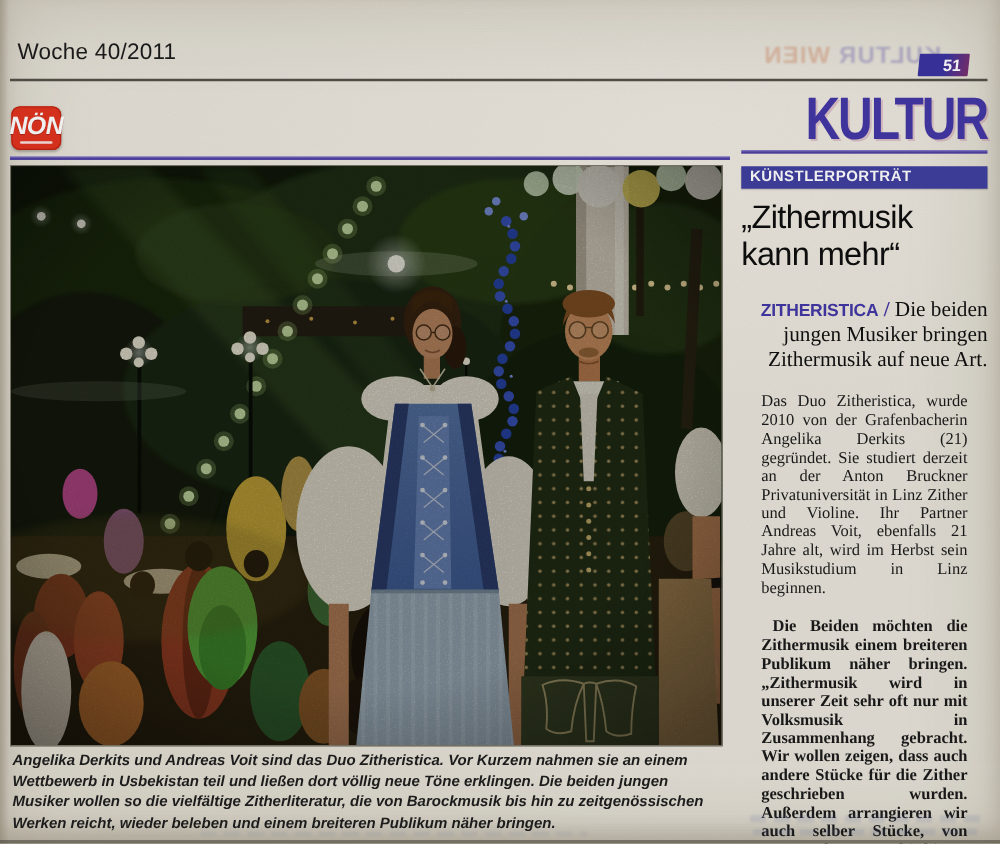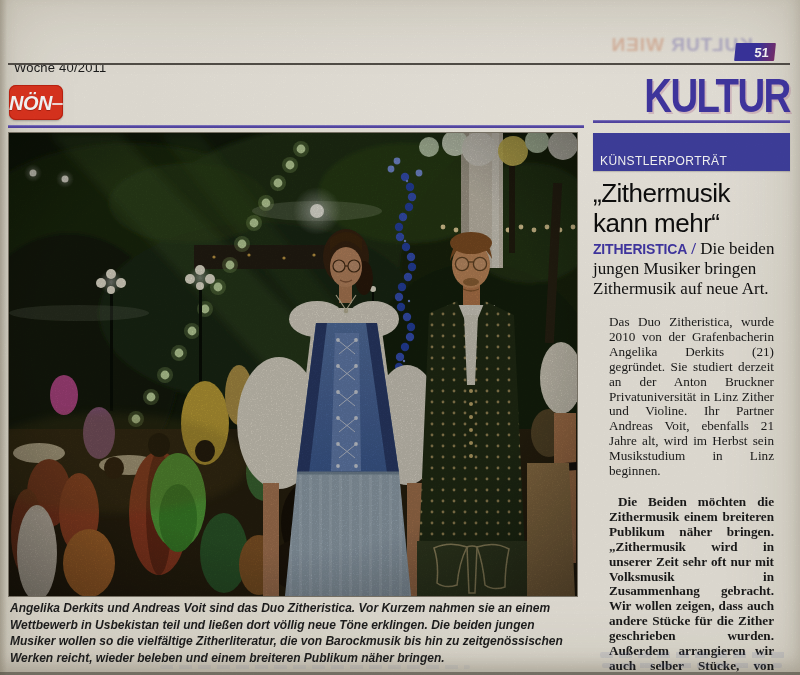--- a/index.html
+++ b/index.html
@@ -7,30 +7,30 @@
        font-family:"Liberation Sans",sans-serif;}
   .paper{position:relative;width:800px;height:675px;
     background:
       radial-gradient(600px 300px at 70% 18%, #efebe2 0%, rgba(239,235,226,0) 70%),
       radial-gradient(520px 420px at 18% 82%, #e2ddd1 0%, rgba(226,221,209,0) 70%),
       #e9e5db;
     box-shadow: inset 0 0 70px rgba(140,130,105,.32), inset 0 -10px 16px rgba(110,100,80,.30);
   }
   .abs{position:absolute;}
   
-  .issue{left:14px;top:60px;font-size:13px;color:#1c1c1c;letter-spacing:.2px;}
+  .issue{left:14px;top:31px;font-size:18px;color:#1c1c1c;letter-spacing:.2px;}
   .header-rule{left:8px;top:63px;width:782px;height:2px;background:#55504a;}
   .page-badge{left:735px;top:43px;width:40px;height:18px;
     background:linear-gradient(100deg,#3b35a2 0%,#3b35a2 52%,#7d2f6e 100%);
     color:#fff;font-weight:bold;font-size:13px;display:flex;align-items:center;
     justify-content:flex-end;padding-right:6px;box-sizing:border-box;
     transform:skewX(-6deg);border-radius:1px;}
-  .noen-logo{left:9px;top:85px;width:54px;height:35px;background:#e2351f;
+  .noen-logo{left:9px;top:85px;width:40px;height:35px;background:#e2351f;
     border-radius:7px;box-shadow:inset 0 0 0 1px #c32312, 0 1px 2px rgba(0,0,0,.25);
-    display:flex;flex-direction:row;align-items:center;justify-content:center;}
+    display:flex;flex-direction:column;align-items:center;justify-content:center;}
   .noen-logo .word{color:#fff;font-weight:bold;font-style:italic;font-size:20px;
     letter-spacing:-.5px;line-height:20px;text-shadow:0 1px 0 rgba(120,20,10,.5);}
   .noen-sub{width:26px;height:2px;background:rgba(255,255,255,.85);margin-top:2px;border-radius:1px;}
   .ghost-header{left:515px;top:34px;width:238px;height:26px;transform:scaleX(-1);
     font-weight:bold;font-size:19px;letter-spacing:1px;filter:blur(.8px);opacity:.40;
     white-space:nowrap;}
   .ghost-header .g1{color:rgba(86,78,168,.85);}
   .ghost-header .g2{color:rgba(201,106,60,.85);}
   .kultur{right:10px;top:72px;font-size:48px;font-weight:bold;color:#4338a6;
     letter-spacing:-2px;transform:scaleX(.8);transform-origin:100% 50%;
@@ -42,26 +42,26 @@
   .photo-frame{left:8px;top:132px;width:570px;height:465px;border:1px solid #7d776a;
     box-sizing:border-box;background:#10180a;}
   .photo-frame svg{display:block;width:100%;height:100%;}
   
   .caption{left:10px;top:600px;width:566px;font-size:12px;line-height:16.5px;
     font-weight:bold;font-style:italic;color:#1e1e1e;text-align:left;}
   .credit{left:498px;top:682px;width:78px;text-align:right;font-size:10.5px;
     font-weight:bold;color:#222;}
   
   .column{left:593px;top:133px;width:197px;}
-  .kicker{background:#4140a0;color:#fff;font-weight:normal;font-size:12px;
-    letter-spacing:.4px;padding:21px 7px 3px 7px;box-shadow:0 1px 1px rgba(0,0,0,.15);}
+  .kicker{background:#4140a0;color:#fff;font-weight:bold;font-size:12px;
+    letter-spacing:.4px;padding:1px 7px 3px 7px;box-shadow:0 1px 1px rgba(0,0,0,.15);}
   .headline{margin-top:7px;font-size:26px;line-height:30px;font-weight:normal;
     color:#0e0e0e;letter-spacing:-.5px;}
-  .lead{margin-top:1px;font-family:"Liberation Serif",serif;font-size:17px;
-    line-height:20px;color:#101010;}
+  .lead{margin-top:20px;font-family:"Liberation Serif",serif;font-size:17px;
+    line-height:20px;color:#101010;text-align:right;}
   .lead .tag{font-family:"Liberation Sans",sans-serif;font-weight:bold;
     font-size:14px;color:#4338a6;letter-spacing:-.2px;}
   .lead .slash{font-weight:bold;color:#4338a6;}
   .bodytext{margin-top:8px;}
   .bodytext p{margin:16px;font-family:"Liberation Serif",serif;font-size:13.2px;
     line-height:14.9px;color:#1b1b1b;text-align:justify;hyphens:auto;}
   .bodytext p + p{text-indent:9px;font-weight:bold;}
   
   .ghost-bar{background:repeating-linear-gradient(90deg,rgba(95,110,165,.30) 0 13px,
     rgba(95,110,165,0) 13px 19px);filter:blur(.7px);opacity:.45;border-radius:2px;}

